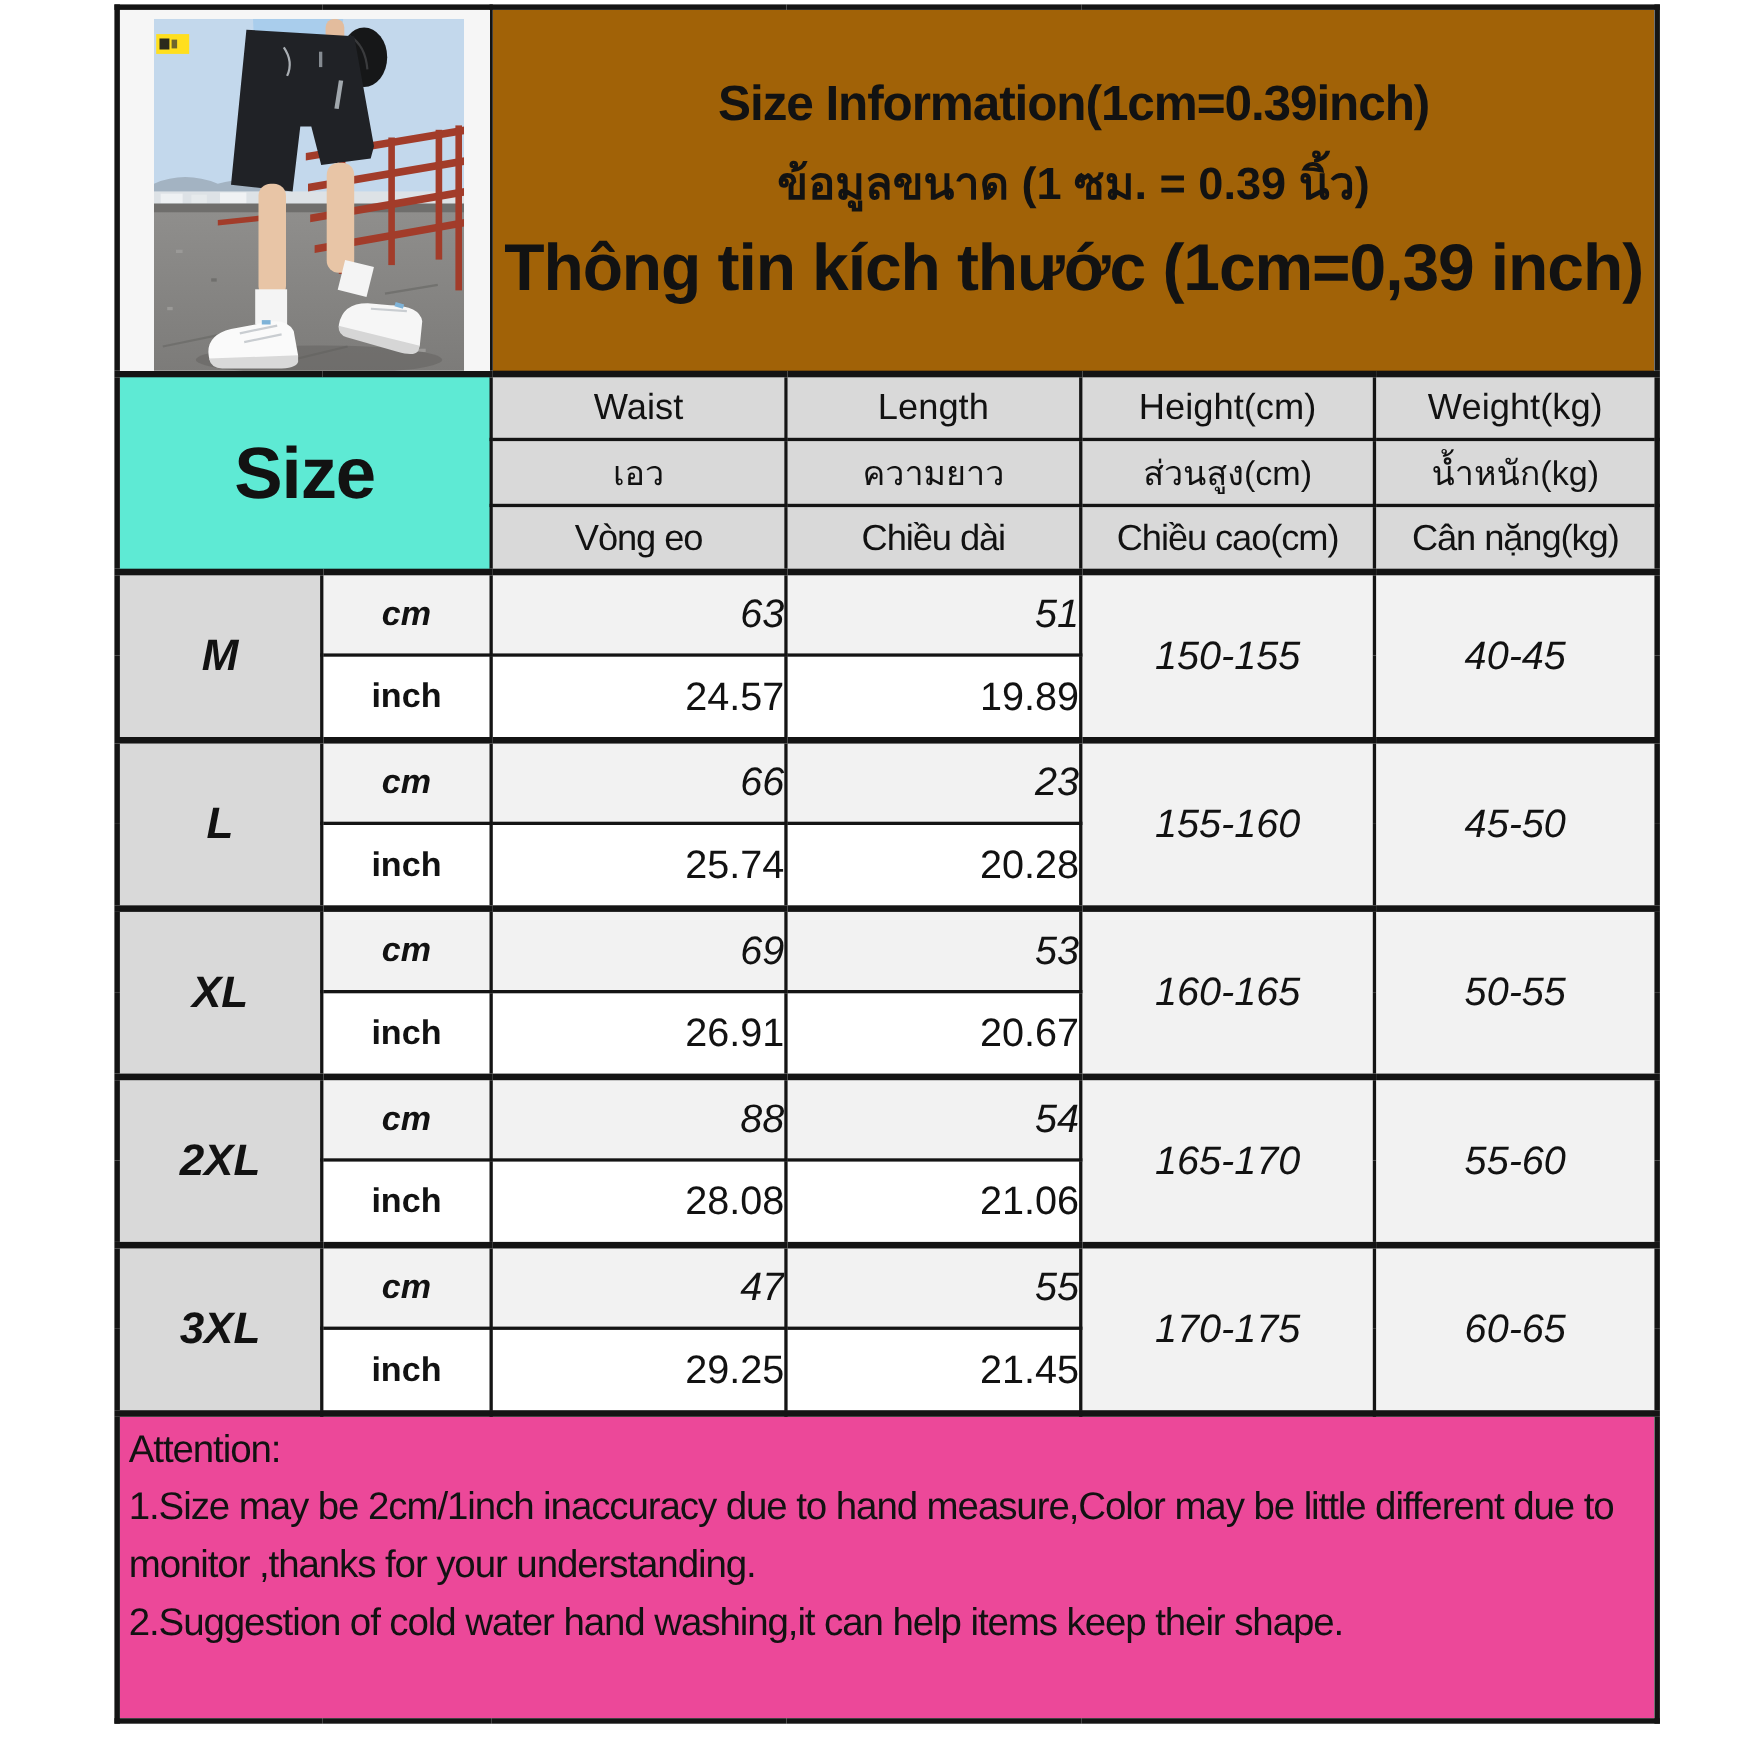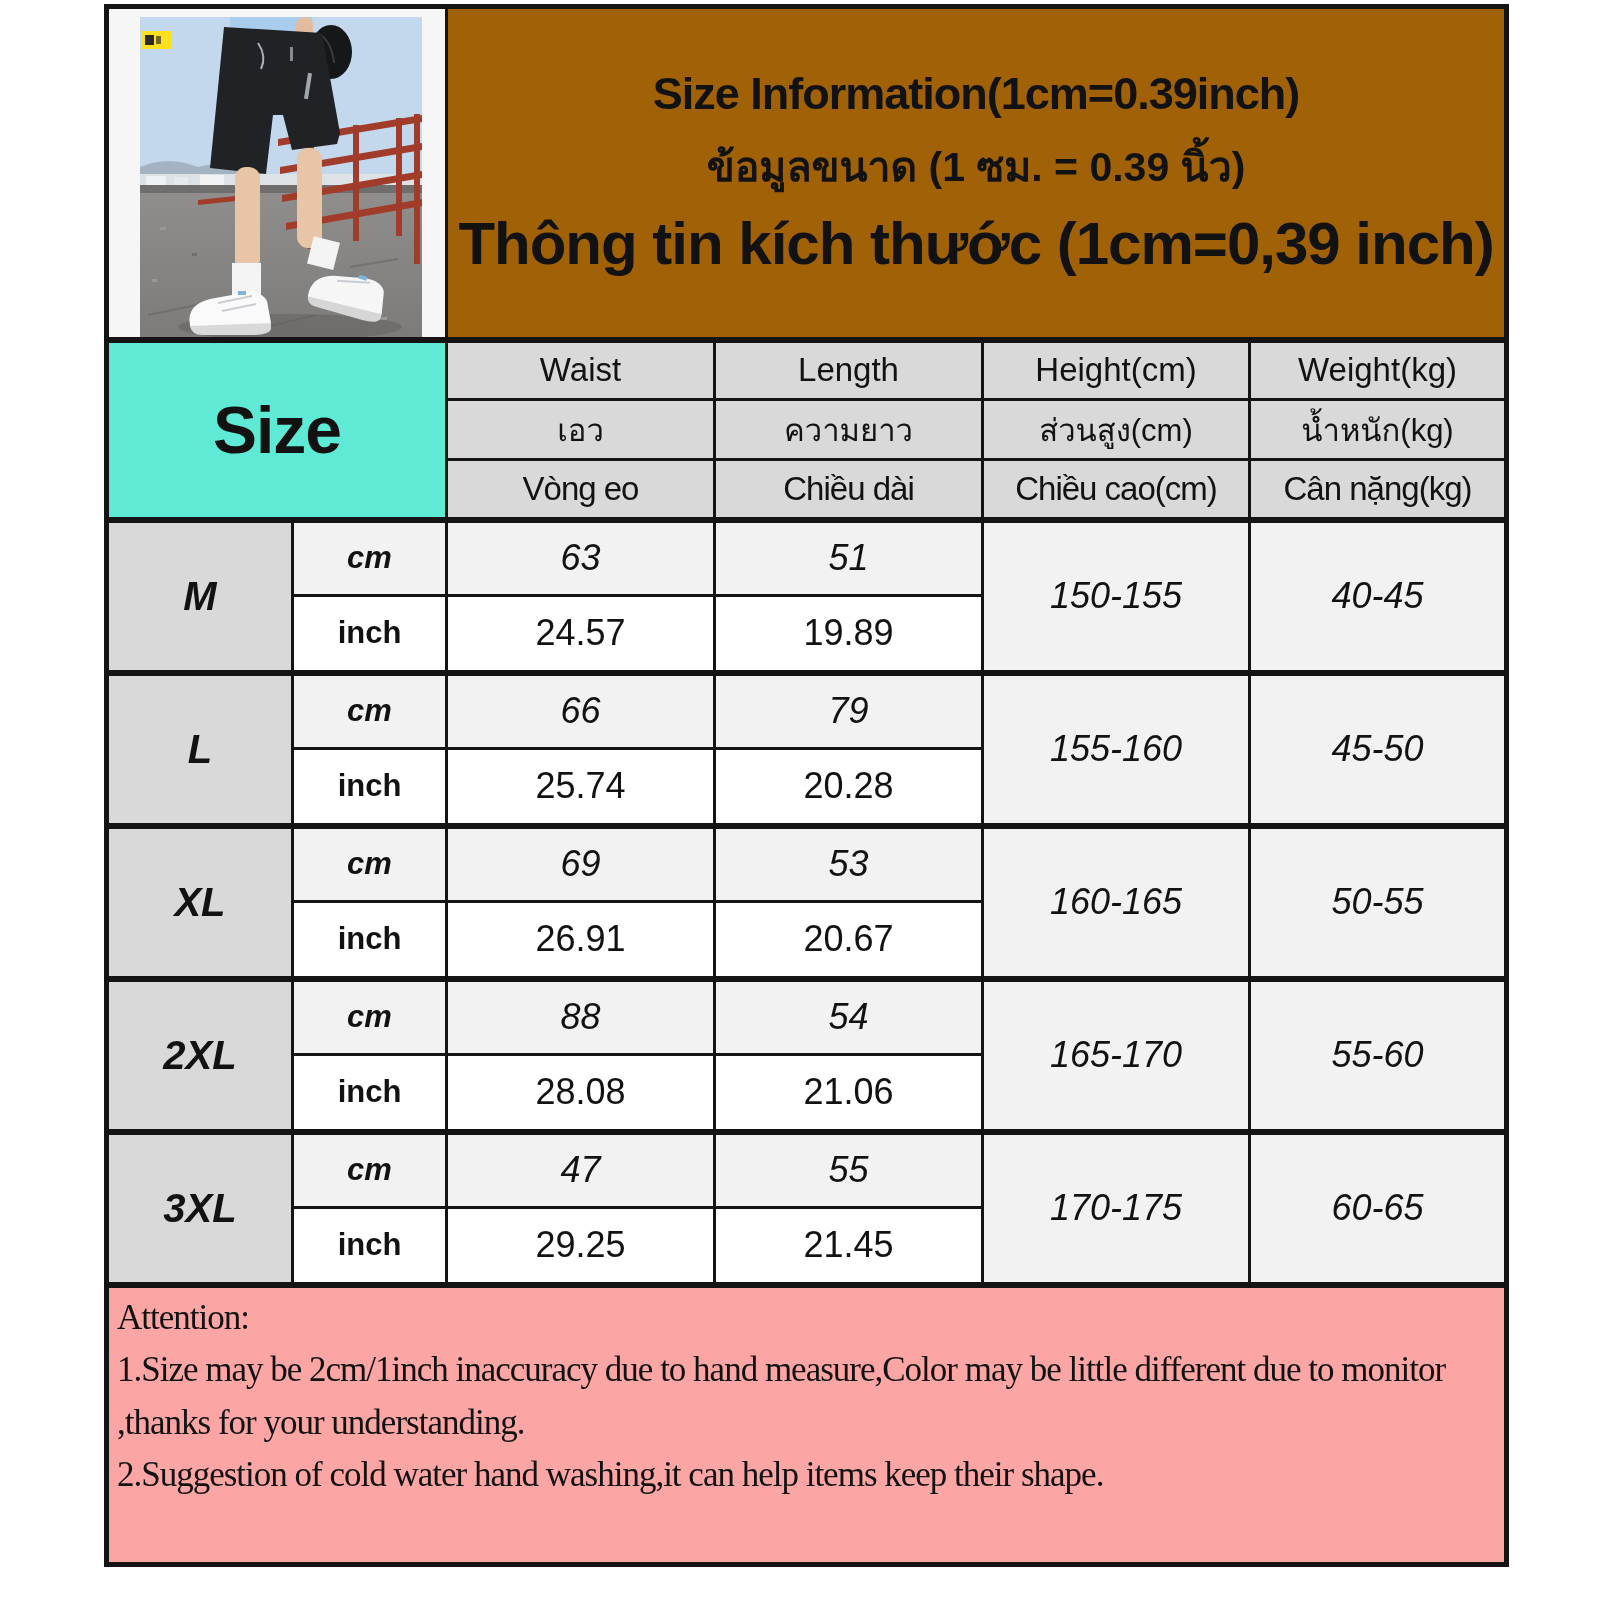--- a/index.html
+++ b/index.html
@@ -25,28 +25,28 @@
   .title-vi{font-size:60px;font-weight:bold;margin-top:10px;letter-spacing:-1px;}
   
   td.size-head{background:#5eead4;font-size:66px;font-weight:bold;letter-spacing:-1px;}
   tr.hdr td.hcell{background:#d9d9d9;font-weight:normal;}
   tr.hdr-en td.hcell{font-size:33px;}
   tr.hdr-th td.hcell{font-size:31px;}
   tr.hdr-vi td.hcell{font-size:33px;letter-spacing:-1px;}
   
   td.size-cell{background:#d9d9d9;font-size:40px;font-weight:bold;}
   td.unit{font-size:31px;font-weight:bold;}
-  td.val{font-size:36px;}
+  td.val{font-size:36px;text-align:right;}
   td.range{font-size:36px;background:#f2f2f2;}
   tr.grp-cm td.unit, tr.grp-cm td.val{background:#f2f2f2;}
   tr.grp-inch td{background:#ffffff;}
   
   td.attention{
-    background:#fca5a5;text-align:left;vertical-align:top;
-    padding:4px 8px 0 8px;font-size:35px;line-height:1.5;letter-spacing:-1px;font-family:Liberation Serif, serif;
+    background:#ec4899;text-align:left;vertical-align:top;
+    padding:4px 8px 0 8px;font-size:35px;line-height:1.5;letter-spacing:-1px;
   }
   .attn-line{margin:0;}
   
   .photo-frame{position:absolute;left:31px;top:8px;width:282px;height:322px;overflow:hidden;}
 </style>
 </head>
 <body>
 
 <div class="sheet">
 <table class="size-table">
@@ -176,21 +176,21 @@
   <tr class="grp-inch" style="height:77px">
     <td class="unit">inch</td>
     <td class="val">24.57</td>
     <td class="val">19.89</td>
   </tr>
 
   <tr class="grp-cm" style="height:76px">
     <td rowspan="2" class="size-cell">L</td>
     <td class="unit">cm</td>
     <td class="val">66</td>
-    <td class="val">79</td>
+    <td class="val">23</td>
     <td rowspan="2" class="range">155-160</td>
     <td rowspan="2" class="range">45-50</td>
   </tr>
   <tr class="grp-inch" style="height:77px">
     <td class="unit">inch</td>
     <td class="val">25.74</td>
     <td class="val">20.28</td>
   </tr>
 
   <tr class="grp-cm" style="height:76px">

